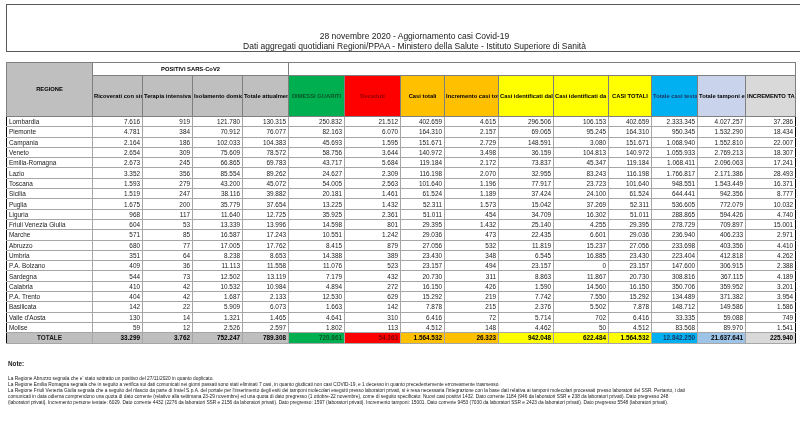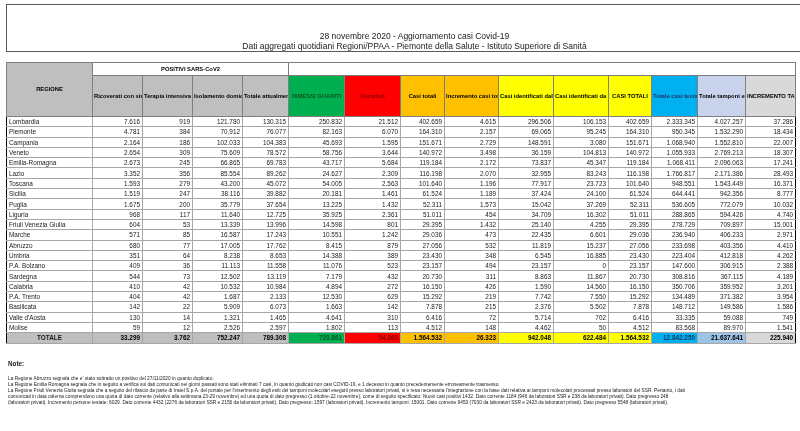--- a/index.html
+++ b/index.html
@@ -42,21 +42,21 @@
   #note-title { font-size:6.3px; font-weight:bold; color:#1a1a1a; margin-bottom:9px; }
   .note-line { font-size:4.8px; line-height:6.1px; color:#1a1a1a; white-space:nowrap; overflow:hidden; }
 </style>
 </head>
 <body>
 
 <div id="page">
 
   <div id="title-box">
     <div class="t-line">28 novembre 2020 - Aggiornamento casi Covid-19</div>
-    <div class="t-line">Dati aggregati quotidiani Regioni/PPAA - Piemonte della Salute - Istituto Superiore di Sanità</div>
+    <div class="t-line">Dati aggregati quotidiani Regioni/PPAA - Ministero della Salute - Istituto Superiore di Sanità</div>
   </div>
 
   <table id="covid-table">
     <colgroup>
       <col style="width:86px">
         <col style="width:50px">
         <col style="width:50px">
         <col style="width:50px">
       <col style="width:46px">
         <col style="width:56px">

